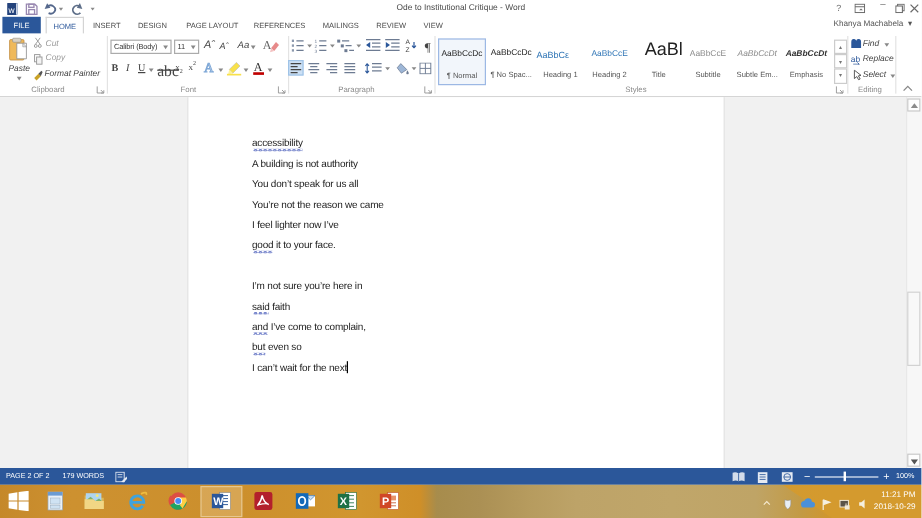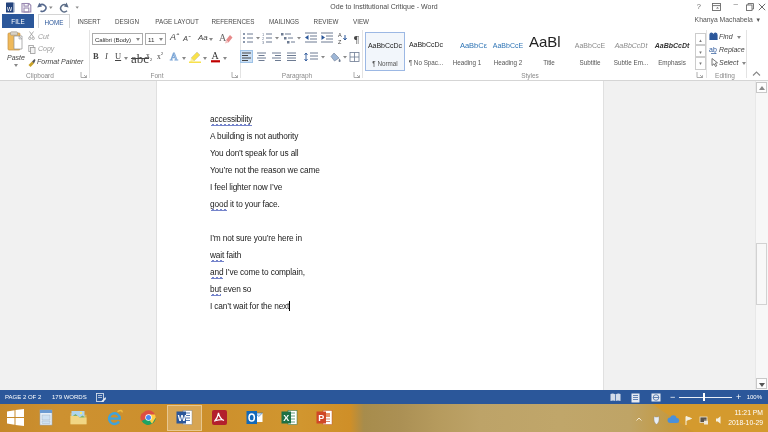--- a/index.html
+++ b/index.html
@@ -310,29 +310,29 @@
   <div class="ric" id="stylegal">
     <div style="position:absolute;left:365px;top:4px;width:40px;height:39px;border:1px solid #9cb8e4;background:#f2f6fb;">
         <span style="position:absolute;left:0;right:0;top:9px;text-align:center;font-size:7px;color:#222;">AaBbCcDc</span>
         <span style="position:absolute;left:0;right:0;top:27px;text-align:center;font-size:6.3px;color:#555;">¶ Normal</span>
       </div>
     <div style="position:absolute;left:406px;top:4px;width:40px;height:39px;">
         <span style="position:absolute;left:0;right:0;top:9px;text-align:center;font-size:7px;color:#222;">AaBbCcDc</span>
         <span style="position:absolute;left:0;right:0;top:27px;text-align:center;font-size:6.3px;color:#555;">¶ No Spac...</span>
       </div>
     <div style="position:absolute;left:447px;top:4px;width:40px;height:39px;">
-        <span style="position:absolute;left:0;right:0;top:9px;text-align:right;font-size:7.5px;color:#2e74b5;">AaBbCε</span>
+        <span style="position:absolute;left:0;right:0;top:9px;text-align:left;font-size:7.5px;color:#2e74b5;">AaBbCε</span>
         <span style="position:absolute;left:0;right:0;top:27px;text-align:center;font-size:6.3px;color:#555;">Heading 1</span>
       </div>
     <div style="position:absolute;left:488px;top:4px;width:40px;height:39px;">
         <span style="position:absolute;left:0;right:0;top:9.5px;text-align:center;font-size:7px;color:#2e74b5;">AaBbCcE</span>
         <span style="position:absolute;left:0;right:0;top:27px;text-align:center;font-size:6.3px;color:#555;">Heading 2</span>
       </div>
     <div style="position:absolute;left:529px;top:4px;width:40px;height:39px;">
-        <span style="position:absolute;left:0;right:0;top:1px;text-align:left;font-size:15px;color:#222;">AaBl</span>
+        <span style="position:absolute;left:0;right:0;top:1px;text-align:right;font-size:15px;color:#222;">AaBl</span>
         <span style="position:absolute;left:0;right:0;top:27px;text-align:center;font-size:6.3px;color:#555;">Title</span>
       </div>
     <div style="position:absolute;left:570px;top:4px;width:40px;height:39px;">
         <span style="position:absolute;left:0;right:0;top:9.5px;text-align:center;font-size:7px;color:#8a8a8a;">AaBbCcE</span>
         <span style="position:absolute;left:0;right:0;top:27px;text-align:center;font-size:6.3px;color:#555;">Subtitle</span>
       </div>
     <div style="position:absolute;left:611px;top:4px;width:40px;height:39px;">
         <span style="position:absolute;left:0;right:0;top:9.5px;text-align:center;font-size:7px;font-style:italic;color:#8a8a8a;">AaBbCcDt</span>
         <span style="position:absolute;left:0;right:0;top:27px;text-align:center;font-size:6.3px;color:#555;">Subtle Em...</span>
       </div>
@@ -376,21 +376,21 @@
 <div class="abs" id="docarea">
   <div id="page">
     <div id="doctext"><span class="wav">accessibility</span>
 A building is not authority
 You don’t speak for us all
 You’re not the reason we came
 I feel lighter now I’ve
 <span class="wav">good</span> it to your face.
 
 I’m not sure you’re here in
-<span class="wav">wait</span> faith
+<span class="wav">said</span> faith
 <span class="wav">and</span> I’ve come to complain,
 <span class="wav">but</span> even so
 I can’t wait for the next<span style="font-weight:normal;">​</span><span style="display:inline-block;width:1px;height:10px;background:#000;vertical-align:-2px;"></span></div>
   </div>
   <div id="vsb">
     <div id="vsb-up"></div>
     <div id="vsb-thumb"></div>
     <div id="vsb-dn"></div>
   </div>
 </div>

